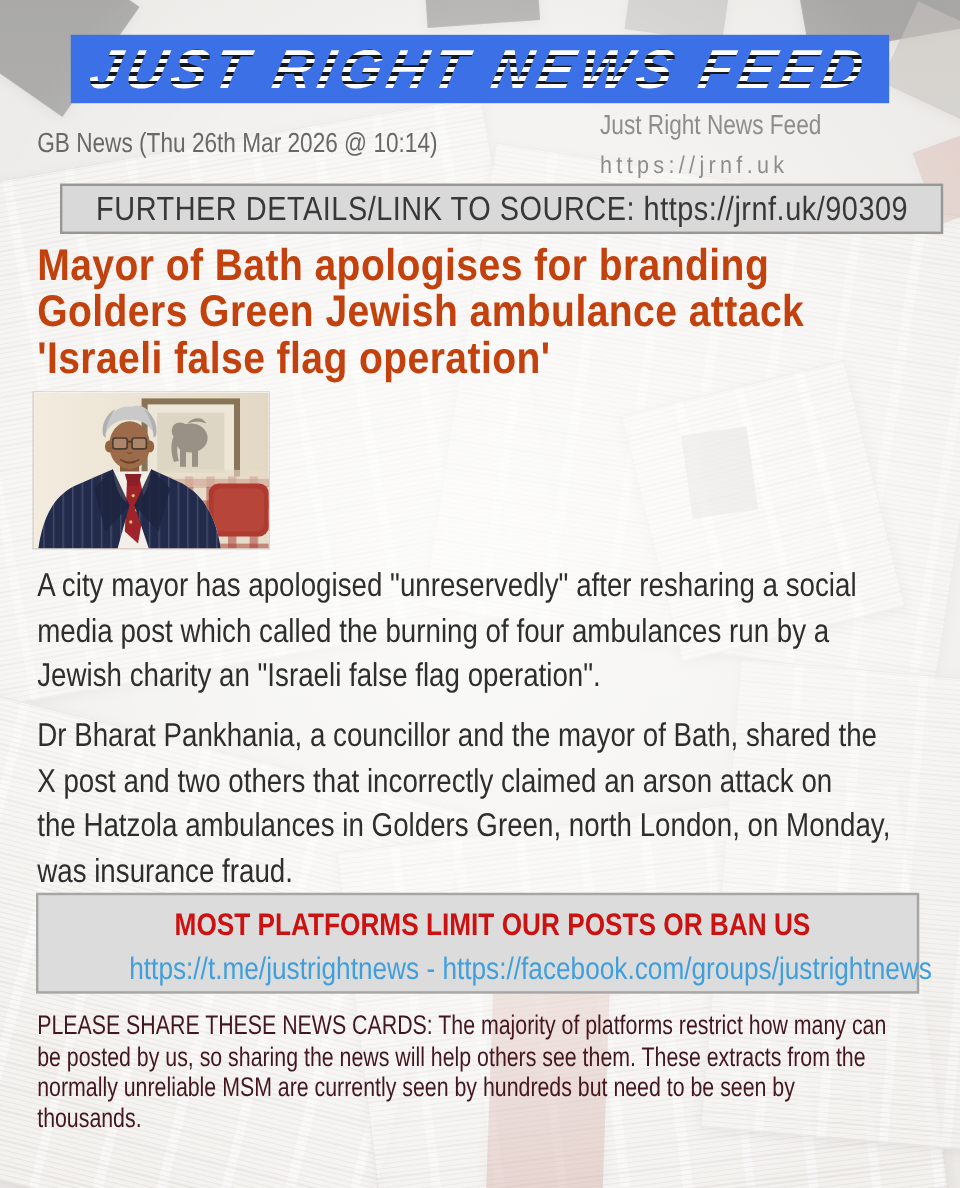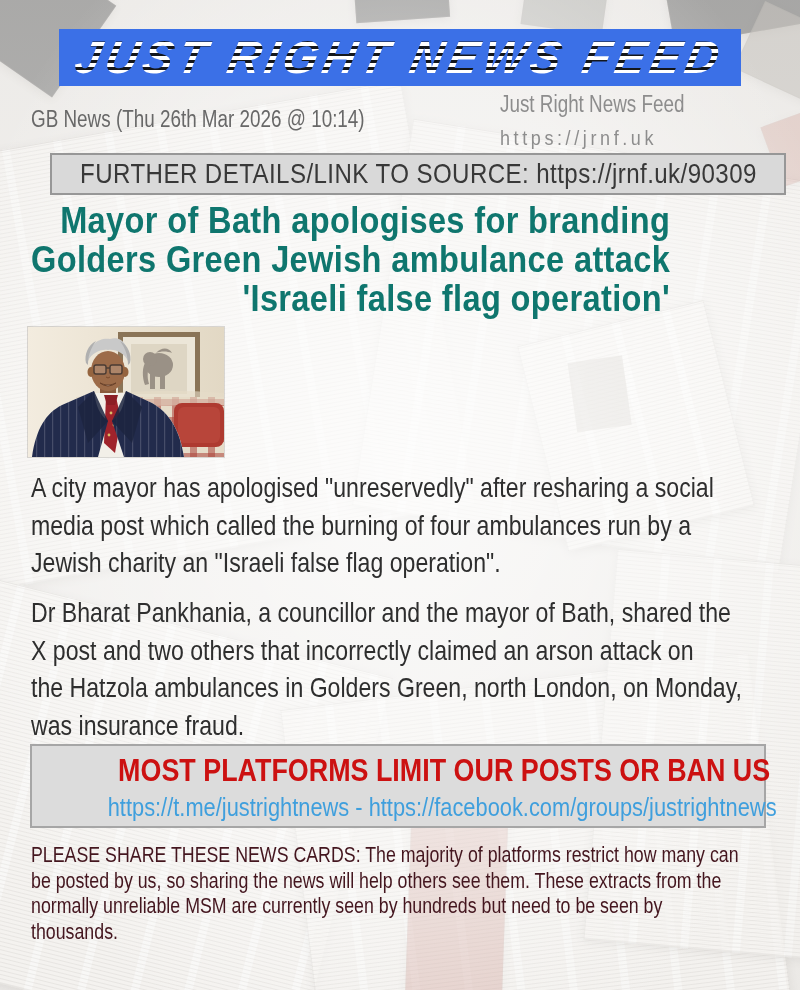--- a/index.html
+++ b/index.html
@@ -40,34 +40,34 @@
   .meta-right{position:absolute;left:500px;top:91px;color:#8d8d8d;}
   .meta-brand{font-size:23px;transform:scaleX(.82);transform-origin:0 0;white-space:nowrap;}
   .meta-url{margin-top:9px;font-size:20px;letter-spacing:4px;transform:scaleX(.90);transform-origin:0 0;white-space:nowrap;}
   .source-box{
     position:absolute;left:30px;top:153px;width:736px;height:42px;box-sizing:border-box;
     background:#d9d9d9;border:2px solid #979797;
     display:flex;align-items:center;justify-content:center;margin-left:20px;
   }
   .source-text{font-size:28px;color:#383838;letter-spacing:.5px;white-space:nowrap;
     transform:scaleX(.86);transform-origin:50% 50%;}
-  .headline{position:absolute;left:31px;top:201px;color:#0f766e;text-align:right;}
+  .headline{position:absolute;left:31px;top:201px;color:#c2410c;}
   .headline .line{font-size:37px;font-weight:bold;line-height:39px;letter-spacing:.4px;
     white-space:nowrap;transform:scaleX(.88);transform-origin:0 0;}
   .photo{position:absolute;left:28px;top:327px;width:196px;height:130px;box-shadow:0 0 0 1px rgba(120,110,100,.25);}
   .para{position:absolute;left:31px;color:#2e2e2e;}
   .para .line{font-size:27.5px;line-height:37.5px;white-space:nowrap;
     transform:scaleX(.84);transform-origin:0 0;}
   #para-1{top:469px;}
   #para-2{top:594px;}
   .promo-box{
     position:absolute;left:30px;top:744px;width:736px;height:84px;box-sizing:border-box;
     background:#dcdcdc;border:2px solid #a6a6a6;text-align:center;padding-top:9px;
   }
-  .promo-warning{font-size:32px;font-weight:bold;color:#cc1111;line-height:30px;padding-left:24px;}
+  .promo-warning{font-size:26px;font-weight:bold;color:#cc1111;line-height:30px;padding-left:24px;}
   .promo-links{font-size:26px;color:#3f9fdd;line-height:30px;margin-top:7px;padding-left:12px;}
   .cxc{display:inline-block;white-space:nowrap;transform:scaleX(.84);transform-origin:50% 50%;}
   .share-note{position:absolute;left:31px;top:842px;color:#44161f;}
   .share-note .line{font-size:22.5px;line-height:25.7px;white-space:nowrap;
     transform:scaleX(.79);transform-origin:0 0;}
 </style>
 </head>
 <body>
 
 <div class="bg">

